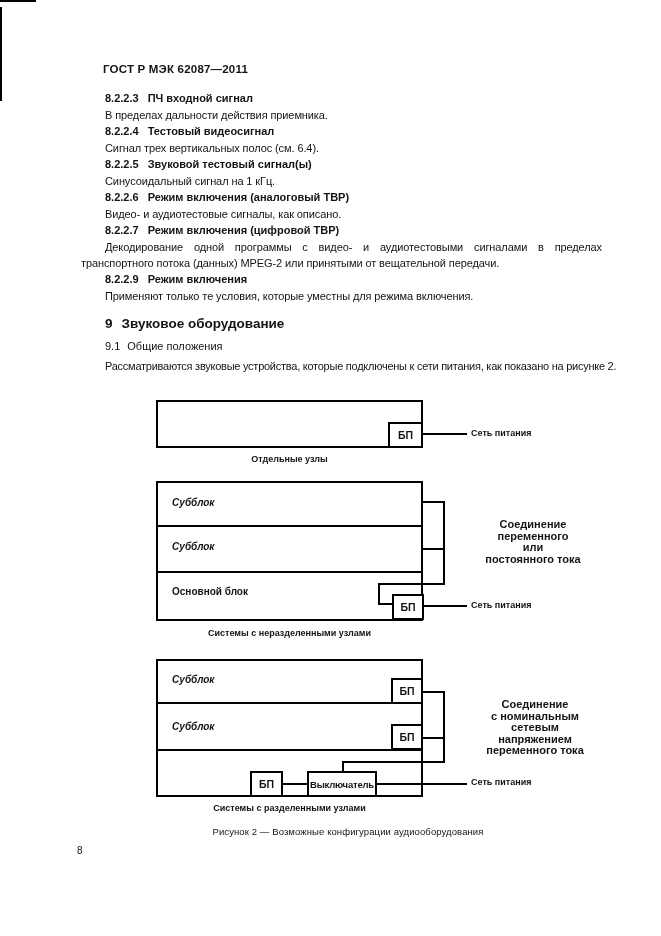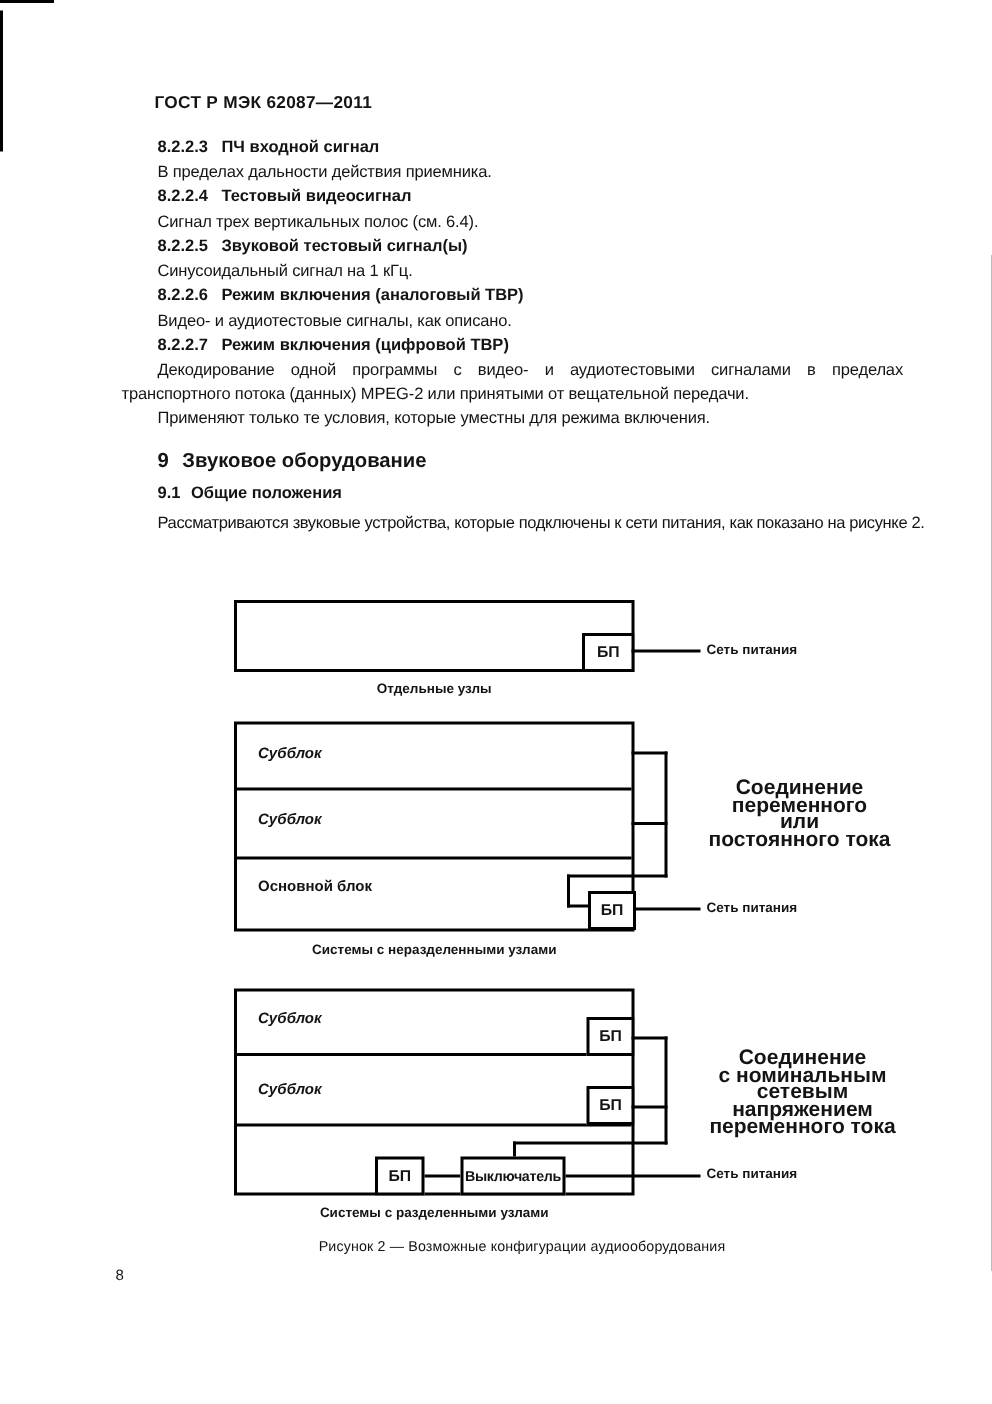--- a/index.html
+++ b/index.html
@@ -11,36 +11,36 @@
 
   .doc-header{position:absolute;left:79px;top:63px;font-size:11.5px;font-weight:bold;letter-spacing:.2px;padding-left:24px;}
 
   .textflow{position:absolute;left:81px;top:90px;width:521px;}
   .sub{margin:0 0 0 0;}
   .sub-h{font-size:11px;font-weight:bold;margin:0 0 0 24px;line-height:17px;}
   .sub-h .num{margin-right:9px;}
   .sub-p{font-size:11px;margin:0;line-height:16px;text-indent:24px;text-align:justify;letter-spacing:-0.1px;}
   .sec9{font-size:13.5px;font-weight:bold;margin:12px 0 7px 24px;line-height:16px;}
   .sec9 .num{margin-right:9px;}
-  .sec91{font-size:11px;font-weight:bold;margin:0 0 4px 24px;line-height:15px;}
+  .sec91{font-size:11px;font-weight:normal;margin:0 0 4px 24px;line-height:15px;}
   .sec91 .num{margin-right:7px;}
   .oneline{white-space:nowrap;letter-spacing:-0.25px;}
 
   
   .fig *{box-sizing:border-box;}
   .box{position:absolute;border:2px solid #000;background:#fff;}
   .hline,.vline{position:absolute;background:#000;}
   .psu{position:absolute;border:2px solid #000;background:#fff;font-weight:bold;font-size:10.5px;
        display:flex;align-items:center;justify-content:center;}
   .blocklbl{position:absolute;font-size:10px;font-weight:bold;font-style:italic;}
   .blocklbl.upright{font-style:normal;}
   .switchbox{position:absolute;border:2px solid #000;background:#fff;font-weight:bold;font-size:9.5px;
        display:flex;align-items:center;justify-content:center;letter-spacing:-0.2px;}
   .mainslbl{position:absolute;font-size:9px;font-weight:bold;white-space:nowrap;}
-  .connlbl{position:absolute;font-size:14px;font-weight:bold;text-align:center;white-space:pre-line;line-height:11.5px;}
+  .connlbl{position:absolute;font-size:11px;font-weight:bold;text-align:center;white-space:pre-line;line-height:11.5px;}
   .diagcap{position:absolute;font-size:9px;font-weight:bold;text-align:center;}
   .figcap{position:absolute;left:101px;top:826px;width:494px;font-size:9.5px;text-align:center;letter-spacing:.1px;}
   .pagenum{position:absolute;left:77px;top:845px;font-size:10px;}
 </style>
 </head>
 <body>
 
 <div class="page">
   <div class="artifact-h"></div>
   <div class="artifact-v"></div>
@@ -62,20 +62,21 @@
     </div>
     <div class="sub">
       <p class="sub-h"><span class="num">8.2.2.6</span><span>Режим включения (аналоговый ТВР)</span></p>
       <p class="sub-p">Видео- и аудиотестовые сигналы, как описано.</p>
     </div>
     <div class="sub">
       <p class="sub-h"><span class="num">8.2.2.7</span><span>Режим включения (цифровой ТВР)</span></p>
       <p class="sub-p">Декодирование одной программы с видео- и аудиотестовыми сигналами в пределах транспортного потока (данных) MPEG-2 или принятыми от вещательной передачи.</p>
     </div>
     <div class="sub">
+      <p class="sub-h"><span class="num">8.2.2.9</span><span>Режим включения</span></p>
       <p class="sub-p">Применяют только те условия, которые уместны для режима включения.</p>
     </div>
 
     <p class="sec9"><span class="num">9</span><span>Звуковое оборудование</span></p>
     <p class="sec91"><span class="num">9.1</span><span>Общие положения</span></p>
     <p class="sub-p oneline">Рассматриваются звуковые устройства, которые подключены к сети питания, как показано на рисунке 2.</p>
   </div>
 
   <div class="fig">
 

